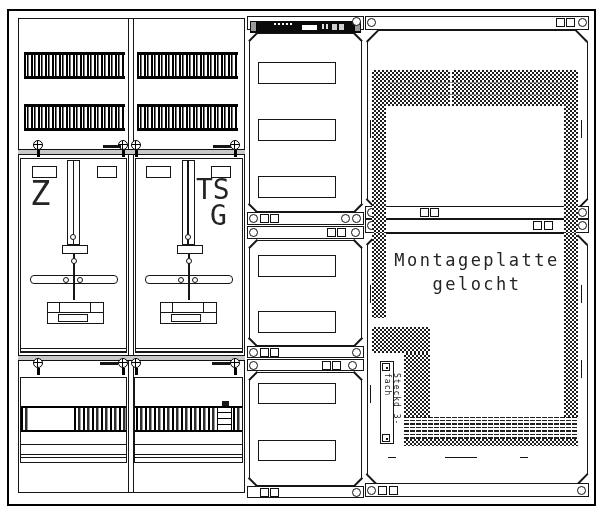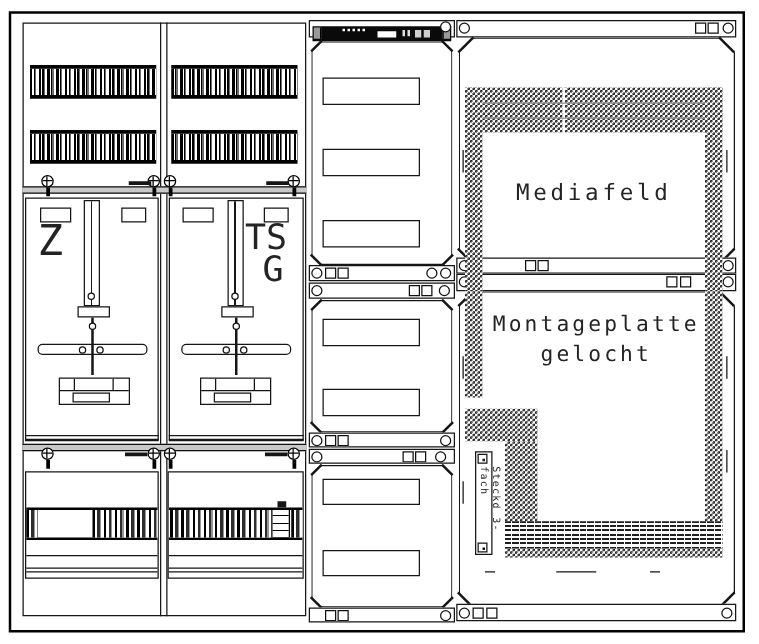--- a/index.html
+++ b/index.html
@@ -197,21 +197,20 @@
   <div class="chf" style="left:364px;top:35px;width:17px;transform:rotate(-45deg);"></div>
   <div class="chf" style="left:573px;top:35px;width:17px;transform:rotate(45deg);"></div>
   <div class="chf" style="left:364px;top:204px;width:17px;transform:rotate(45deg);"></div>
   <div class="chf" style="left:573px;top:204px;width:17px;transform:rotate(-45deg);"></div>
   <div class="abs hatch" style="left:372px;top:70px;width:206px;height:36px;"></div>
   <div class="abs" style="left:450px;top:70px;width:2px;height:36px;background:#fff;"></div>
   <div class="abs" style="left:372px;top:82px;width:206px;height:1px;background:#8a8a8a;"></div>
   <div class="abs" style="left:372px;top:94px;width:206px;height:1px;background:#8a8a8a;"></div>
   <div class="abs hatch" style="left:372px;top:70px;width:14px;height:141px;"></div>
   <div class="abs hatch" style="left:564px;top:70px;width:14px;height:141px;"></div>
-  <div class="abs cadtxt" style="left:386px;top:144px;width:178px;text-align:center;font-size:18px;letter-spacing:3px;">Mediafeld</div>
 
   <div class="abs mrail" style="left:365px;top:206px;width:224px;height:13px;"></div>
   <div class="abs circ" style="left:367px;top:208px;"></div>
   <div class="abs clip" style="left:420px;top:208px;"></div>
   <div class="abs clip" style="left:430px;top:208px;"></div>
   <div class="abs circ" style="left:578px;top:208px;"></div>
   <div class="abs mrail" style="left:365px;top:219px;width:224px;height:14px;"></div>
   <div class="abs circ" style="left:367px;top:221px;"></div>
   <div class="abs clip" style="left:533px;top:221px;"></div>
   <div class="abs clip" style="left:544px;top:221px;"></div>

